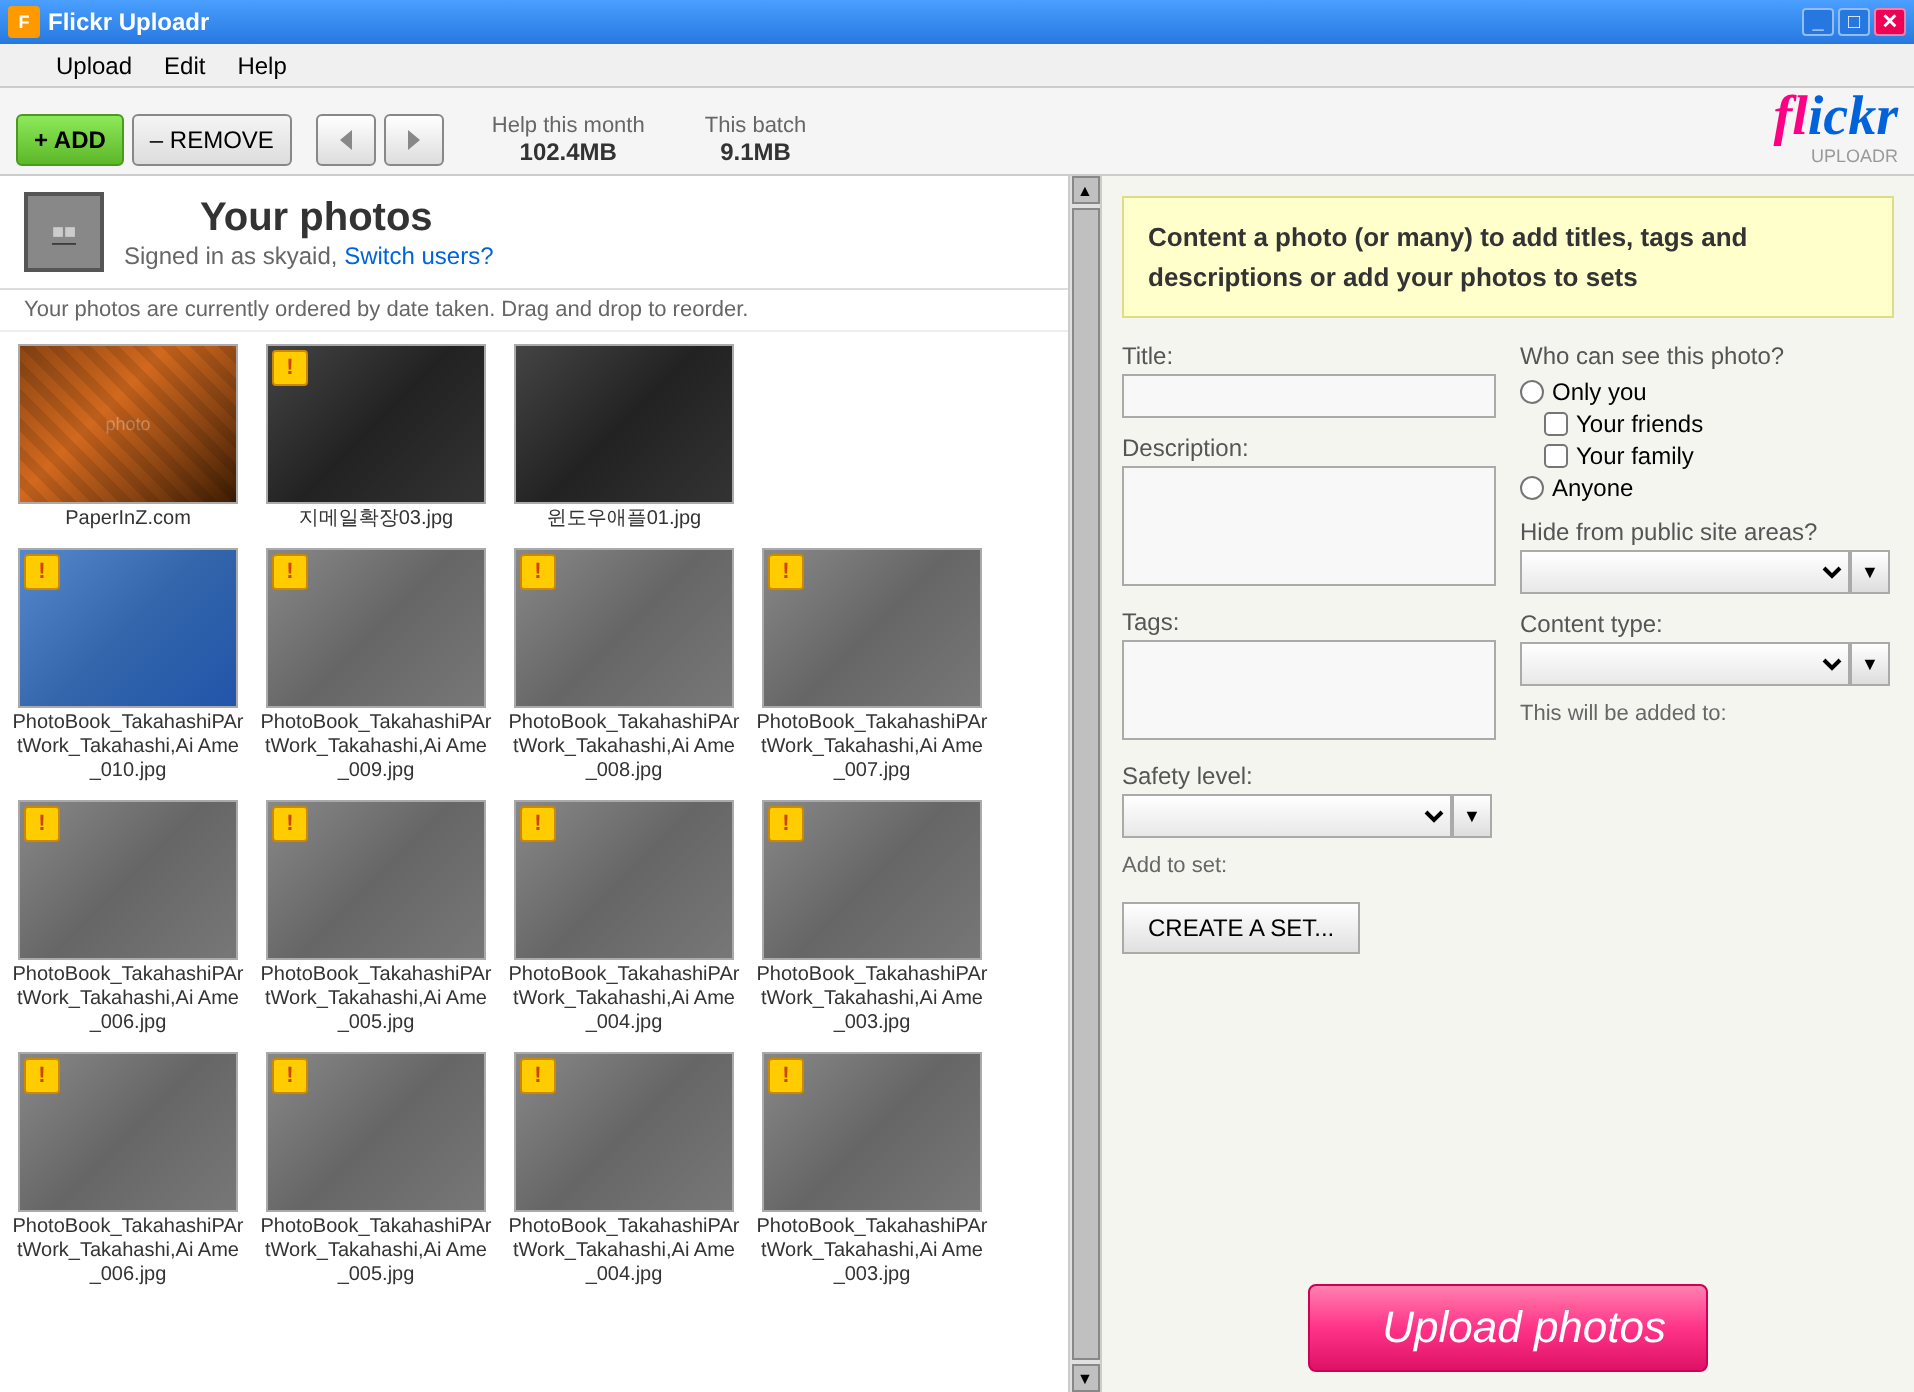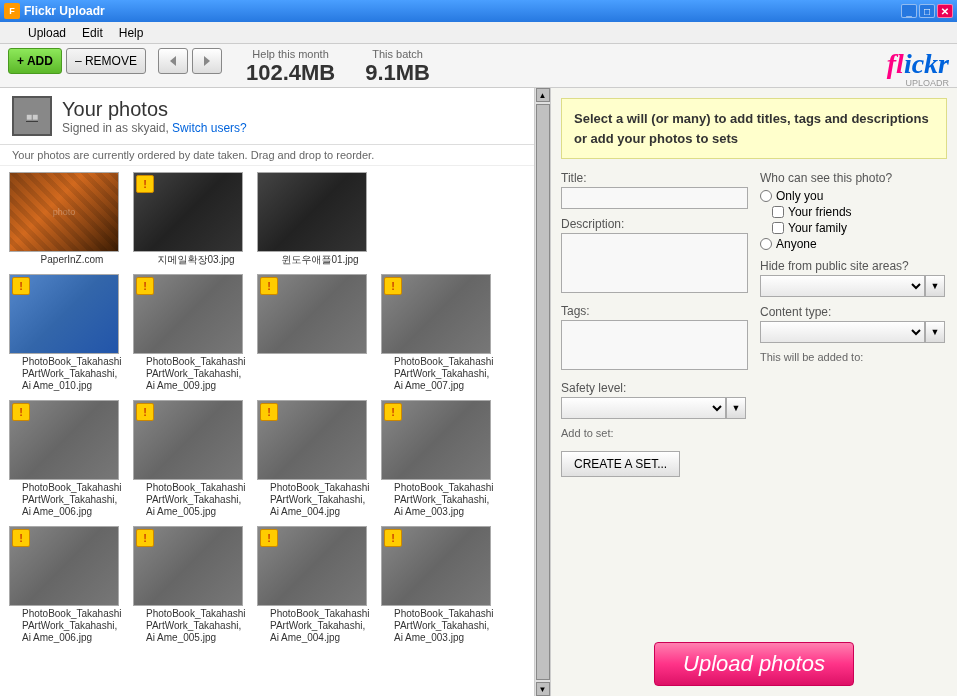--- a/index.html
+++ b/index.html
@@ -32,21 +32,21 @@
       padding: 0 20px;
       border-bottom: 1px solid #ccc;
     }
     #menu-bar span { padding: 2px 8px; cursor: pointer; font-size: 12px; }
 
     
     #toolbar {
       background: #f5f5f5;
       height: 44px;
       display: flex;
-      align-items: flex-start;
+      align-items: flex-end;
       padding: 4px 8px;
       border-bottom: 1px solid #ccc;
       gap: 4px;
     }
     .tb-btn {
       display: flex; align-items: center; gap: 3px;
       padding: 3px 8px;
       border: 1px solid #888;
       border-radius: 3px;
       background: linear-gradient(to bottom, #fff 0%, #ddd 100%);
@@ -67,21 +67,21 @@
       font-size: 14px;
       color: #666;
     }
 
     .stats-area {
       margin: 0 20px;
       display: flex; gap: 30px; align-items: center;
     }
     .stat-item { text-align: center; }
     .stat-label { font-size: 11px; color: #666; }
-    .stat-value { font-size: 22px; font-weight: bold; color: #333; }
+    .stat-value { font-size: 12px; font-weight: bold; color: #333; }
 
     .flickr-logo { margin-left: auto; font-size: 28px; font-style: italic; }
     .flickr-logo .fl { color: #ff0084; font-weight: bold; font-family: Georgia, serif; }
     .flickr-logo .ickr { color: #0063dc; font-weight: bold; font-family: Georgia, serif; }
     .flickr-logo .uploadr { font-size: 9px; color: #999; display: block; text-align: right; margin-top: -4px; }
 
     
     #main {
       display: flex;
       height: calc(696px - 22px - 22px - 44px);
@@ -119,21 +119,21 @@
       color: #ccc;
       font-size: 10px;
     }
     .user-avatar::after {
       content: '—';
       position: absolute;
       bottom: 6px;
       color: #333;
       font-size: 12px;
     }
-    .user-info h2 { font-size: 20px; font-weight: normal; color: #333; }
+    .user-info h2 { font-size: 20px; font-weight: bold; color: #333; margin-left: 38px; }
     .user-info p { font-size: 12px; color: #666; }
     .user-info a { color: #0063dc; text-decoration: none; }
 
     #photo-order-note {
       padding: 4px 12px;
       font-size: 11px;
       color: #666;
       border-bottom: 1px solid #eee;
     }
 
@@ -202,28 +202,27 @@
       display: flex;
       align-items: center;
       justify-content: center;
       font-size: 11px;
       font-weight: bold;
       color: #cc4400;
     }
 
     .photo-name {
       font-size: 10px;
-      text-align: left;
+      text-align: center;
       color: #333;
       max-width: 118px;
       overflow: hidden;
       word-break: break-all;
       line-height: 1.2;
       margin-top: 2px;
-      margin-left: 16px;
     }
 
     
     #right-panel {
       flex: 1;
       background: #f5f5f0;
       padding: 10px;
       display: flex;
       flex-direction: column;
       overflow: hidden;
@@ -316,21 +315,21 @@
       border: 1px solid #cc0055;
       color: white;
       font-size: 22px;
       font-style: italic;
       padding: 8px 20px;
       cursor: pointer;
       border-radius: 4px;
       align-self: center;
       margin-top: auto;
       min-width: 200px;
-      text-align: center;
+      text-align: right;
     }
 
     .add-to-set-text { font-size: 11px; color: #666; }
     .this-will-be-text { font-size: 11px; color: #666; }
   </style>
 </head>
 <body>
 
 <div id="title-bar">
   <span class="icon">F</span>
@@ -432,20 +431,21 @@
         <div class="photo-item">
           <div class="photo-thumb gray-tint">
             <div class="warning-icon">!</div>
           </div>
           <div class="photo-name">PhotoBook_TakahashiPArtWork_Takahashi,Ai Ame_009.jpg</div>
         </div>
         <div class="photo-item">
           <div class="photo-thumb gray-tint">
             <div class="warning-icon">!</div>
           </div>
+          <div class="photo-name">PhotoBook_TakahashiPArtWork_Takahashi,Ai Ame_008.jpg</div>
         </div>
         <div class="photo-item">
           <div class="photo-thumb gray-tint">
             <div class="warning-icon">!</div>
           </div>
           <div class="photo-name">PhotoBook_TakahashiPArtWork_Takahashi,Ai Ame_007.jpg</div>
         </div>
       </div>
 
       <div class="photo-row">
@@ -506,21 +506,21 @@
   </div>
 
   <div style="width:16px; background:#e0e0e0; border-right:1px solid #ccc; display:flex; flex-direction:column; align-items:center;">
     <div style="width:14px;height:14px;background:#c0c0c0;border:1px solid #888;display:flex;align-items:center;justify-content:center;font-size:8px;cursor:pointer;">▲</div>
     <div style="flex:1; width:14px; background:#c0c0c0; border:1px solid #888; margin:2px 0;"></div>
     <div style="width:14px;height:14px;background:#c0c0c0;border:1px solid #888;display:flex;align-items:center;justify-content:center;font-size:8px;cursor:pointer;">▼</div>
   </div>
 
   <div id="right-panel">
 
-    <div id="instruction-box">Select a will (or many) to add titles, tags and descriptions or add your photos to sets</div>
+    <div id="instruction-box">Content a photo (or many) to add titles, tags and descriptions or add your photos to sets</div>
 
     <div class="two-col">
 
       <div class="col">
         <div class="form-row">
           <div class="form-label">Title:</div>
           <input type="text" class="form-input" value="" style="">
         </div>
         <div class="form-row">
           <div class="form-label">Description:</div>

